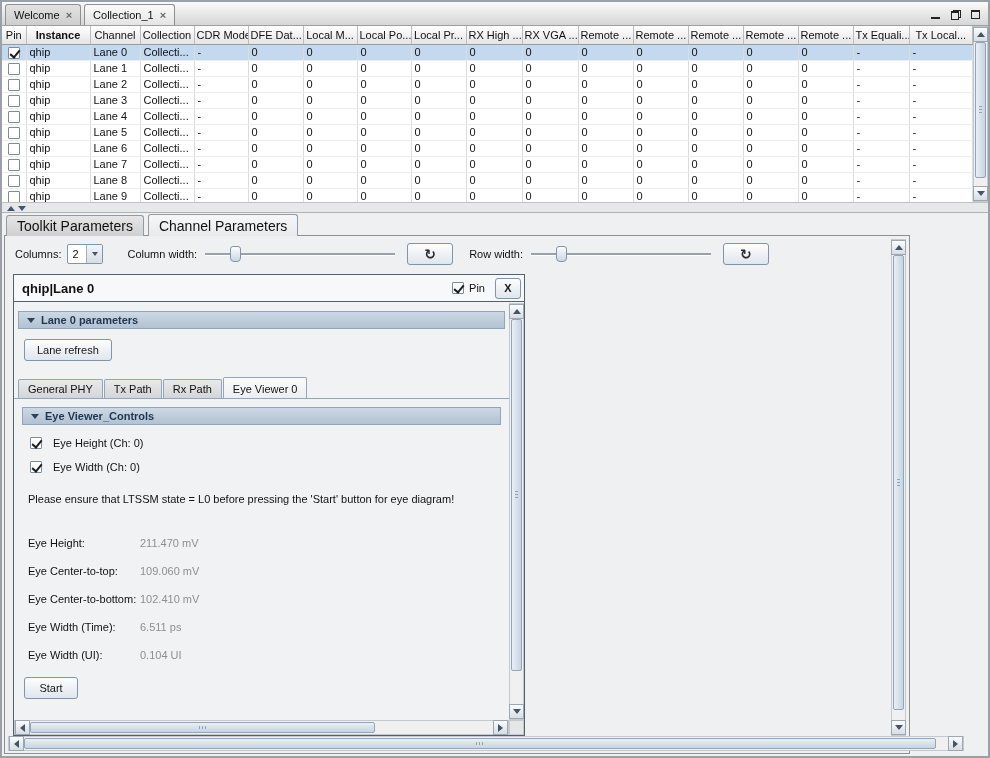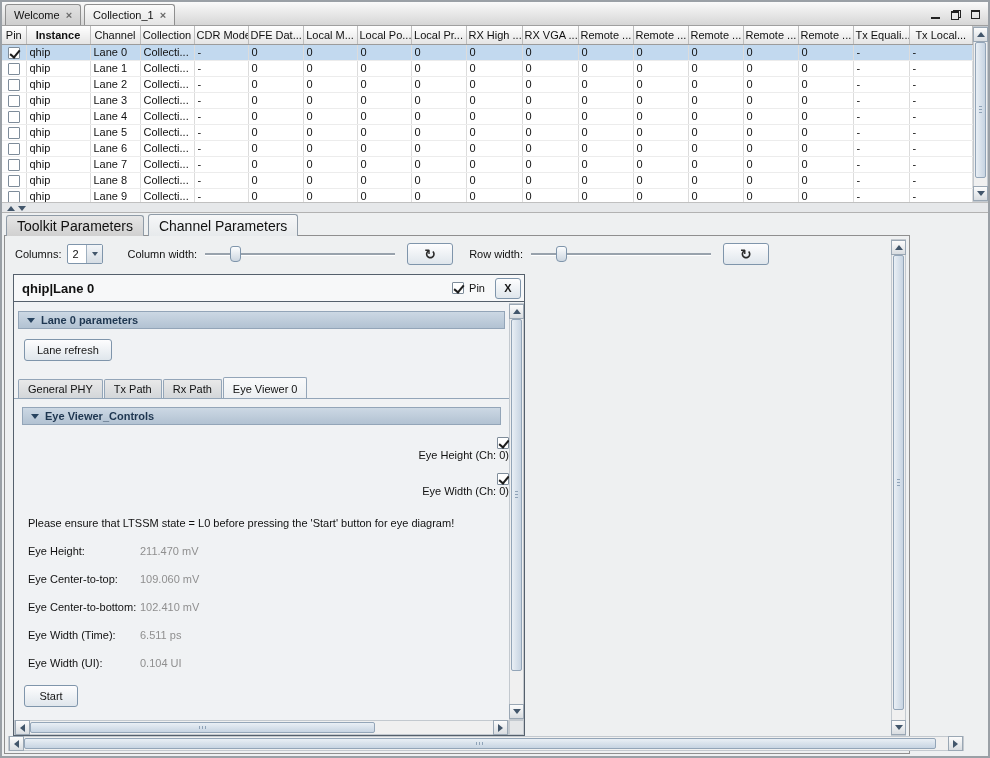--- a/index.html
+++ b/index.html
@@ -110,23 +110,23 @@
   .section-title { font-weight:bold; color:#1e3650; font-size:11px; }
   .tri-down-dark { width:0; height:0; border-left:4px solid transparent; border-right:4px solid transparent; border-top:5px solid #27435f; }
 
   .lane-refresh { margin:10px 0 0 10px; }
   .tabstrip { display:flex; align-items:flex-end; margin-top:16px; padding-left:4px;
               border-bottom:1px solid #93a5b8; }
   .ptab { padding:3px 9px; border:1px solid #93a5b8; border-bottom:none; border-radius:2px 2px 0 0;
           background:linear-gradient(#e9e9e9,#d3d6d9); margin-right:1px; font-size:11px; }
   .ptab.active { background:linear-gradient(#f9fafb,#eceff2); padding-top:5px; }
 
-  .cb-row { display:flex; align-items:flex-end; gap:0; margin:12px 0 0 16px; font-size:11px;flex-direction:column; }
+  .cb-row { display:flex; align-items:flex-end; gap:11px; margin:12px 0 0 16px; font-size:11px; }
   .notice { margin:20px 8px 0 14px; font-size:11px; }
-  .fields { margin:8px 0 0 14px; }
+  .fields { margin:24px 0 0 14px; }
   .field-row { height:28px; display:flex; align-items:center; font-size:11px; }
   .field-label { width:112px; }
   .field-value { color:#8f8f8f; }
   .start-btn { margin:8px 0 0 10px; width:54px; padding:0; }
 
   .corner { position:absolute; right:0; bottom:0; width:15px; height:15px; background:#e4e6e8; border:1px solid #c3c9cf; }
 </style>
 </head>
 <body>
 

